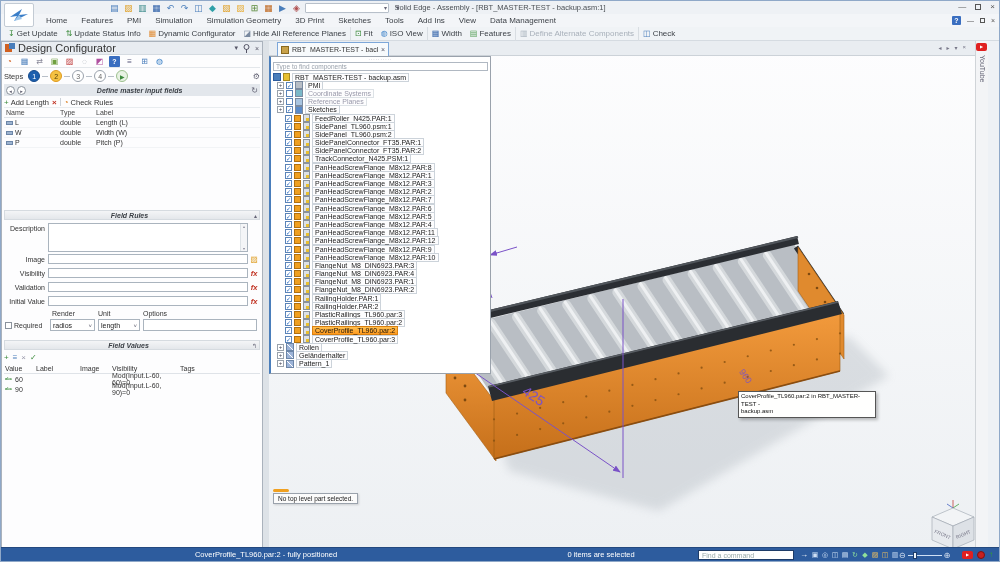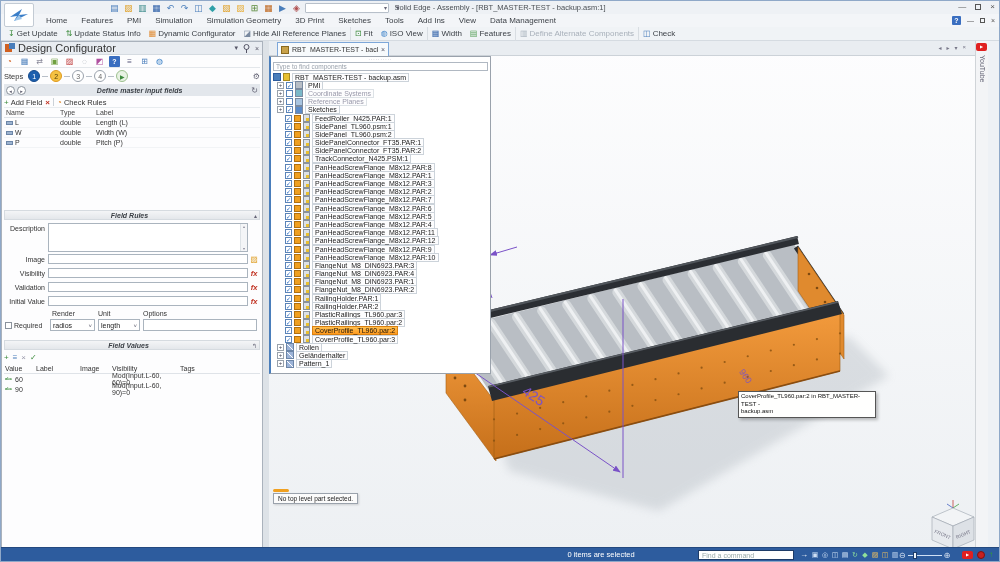--- a/index.html
+++ b/index.html
@@ -308,21 +308,21 @@
       <div class="nav-row">
         <span class="nav-btn">◂</span>
         <span class="nav-btn">▸</span>
         <span class="nav-title">Define master input fields</span>
         <span class="nav-refresh">↻</span>
       </div>
 
       <div class="actions-row">
         <span class="act-btn">
           <span class="act-glyph" style="color:#3a8a3a">+</span>
-          <span>Add Field</span>
+          <span>Add Length</span>
         </span>
         <span class="act-glyph" style="color:#c03020;font-weight:bold">×</span>
         <span class="act-sep"></span>
         <span class="act-btn">
           <span class="act-glyph" style="color:#e0892e">◔</span>
           <span>Check Rules</span>
         </span>
       </div>
 
       <div class="fields-table" id="fields-table">
@@ -822,20 +822,21 @@
       <div class="prompt-box">No top level part selected.</div>
 
       <div class="right-strip">
         <div class="yt-icon">▶</div>
         <div class="yt-label">YouTube</div>
       </div>
     </div>
   </div>
 
   <div class="statusbar">
+    <div class="sb-left">CoverProfile_TL960.par:2 - fully positioned</div>
     <div class="sb-sel">0 items are selected</div>
     <div class="sb-find">Find a command</div>
     <div class="sb-arrow">→</div>
     <div class="sb-icons" id="sb-icons">
         <span class="sb-ic" style="color: rgb(207, 224, 245);">▣</span>
         <span class="sb-ic" style="color: rgb(207, 224, 245);">◎</span>
         <span class="sb-ic" style="color: rgb(207, 224, 245);">◫</span>
         <span class="sb-ic" style="color: rgb(207, 224, 245);">▤</span>
         <span class="sb-ic" style="color: rgb(143, 224, 154);">↻</span>
         <span class="sb-ic" style="color: rgb(143, 224, 154);">◆</span>

